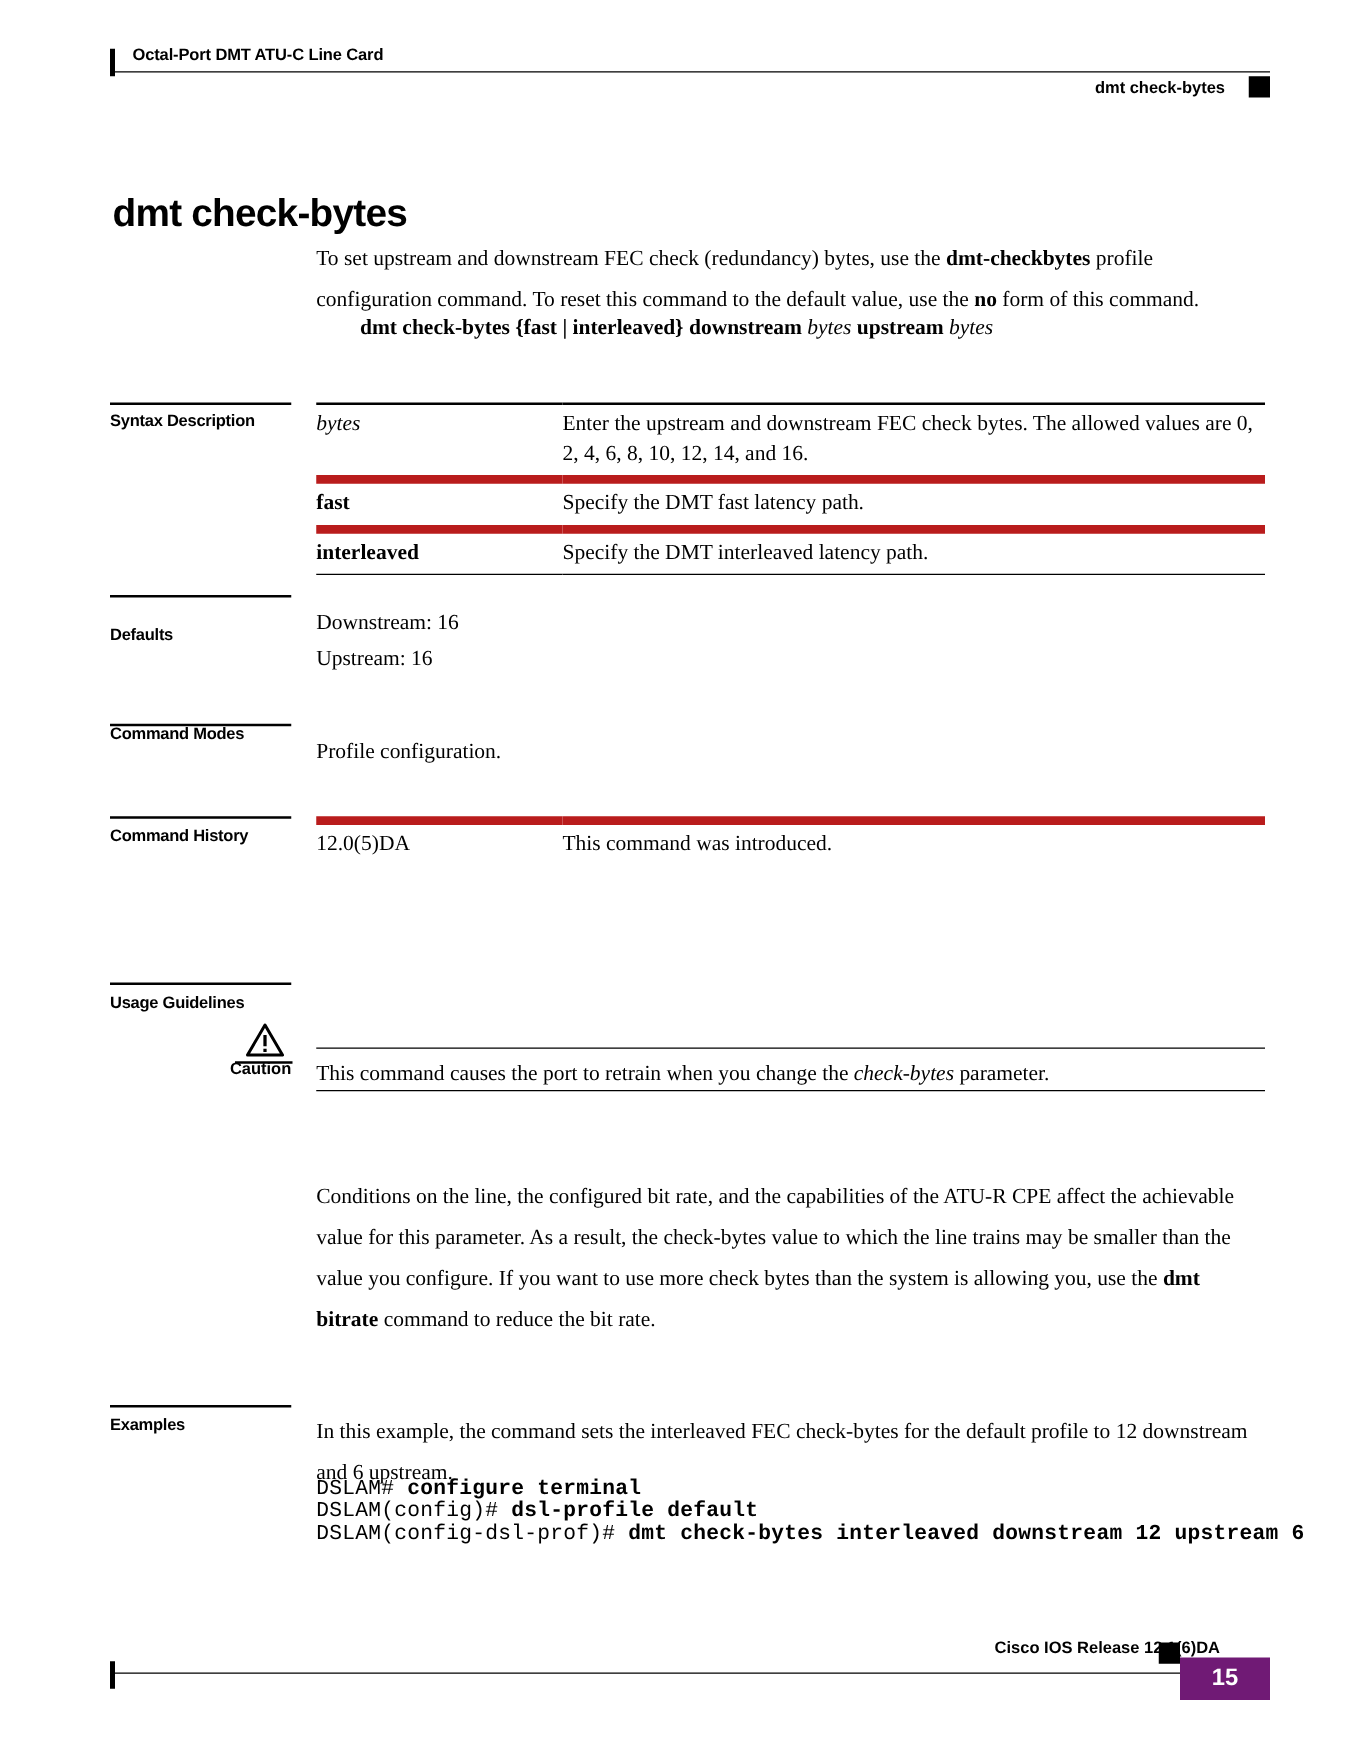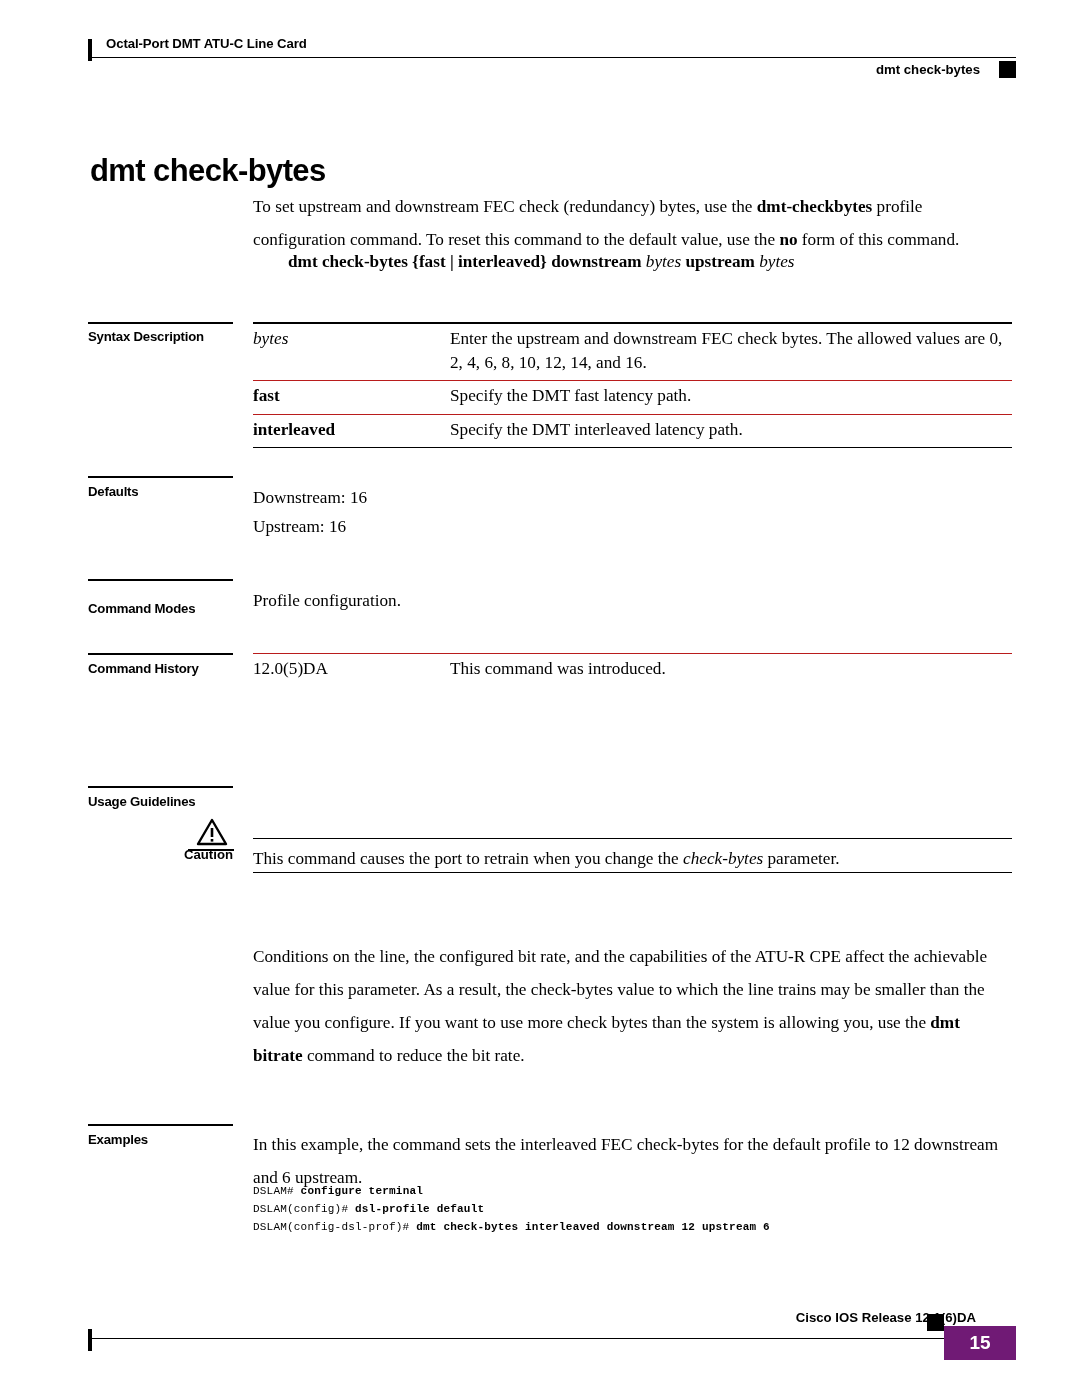--- a/index.html
+++ b/index.html
@@ -129,21 +129,21 @@
     font-family: "Liberation Serif", serif;
     font-size: 17.2px;
   }
   .tbl td {
     vertical-align: top;
     padding: 3px 0 6px 0;
     line-height: 23.5px;
   }
   .tbl .c1 { width: 197px; }
   .tbl .c2 { width: 562px; }
-  .tbl tr.sep td { border-top: 1px solid #b91c1c; margin-left: 12px; }
+  .tbl tr.sep td { border-top: 7px solid #b91c1c; margin-left: 12px; }
   .tbl tr.thick td { border-top: 2px solid #000; }
   .tbl tr.bot td { border-bottom: 1px solid #000; font-family: Liberation Serif, serif; }
   .tbl .hd {
     font-family: "Liberation Sans", sans-serif;
     font-weight: bold;
     font-size: 13.2px;
     letter-spacing: -0.2px;
     padding-bottom: 8px;
   }
   .tbl b { font-weight: bold; }
@@ -183,21 +183,21 @@
     width: 759px; height: 1px;
     background: #000;
   }
   #caution-text { top: 842px; }
 
   
   .code {
     position: absolute;
     left: 253px;
     font-family: "Liberation Mono", monospace;
-    font-size: 11px;
+    font-size: 17px;
     line-height: 19px;
     white-space: pre;
     letter-spacing: 0.2px;
   }
   .code b { font-weight: bold; }
 
   
   .ft-rule {
     position: absolute;
     left: 88px; top: 1338px;
@@ -271,26 +271,26 @@
         <td class="c2">Specify the DMT fast latency path.</td>
       </tr>
       <tr class="sep bot">
         <td class="c1"><b>interleaved</b></td>
         <td class="c2">Specify the DMT interleaved latency path.</td>
       </tr>
     </tbody>
   </table>
 
   <div class="lbl-rule" style="top:476px"></div>
-  <div class="lbl" style="top:484px">Defaults</div>
+  <div class="lbl" style="top:500px">Defaults</div>
   <div class="body-txt" style="top:481px">Downstream: 16</div>
   <div class="body-txt" style="top:510px">Upstream: 16</div>
 
   <div class="lbl-rule" style="top:579px"></div>
-  <div class="lbl" style="top:601px">Command Modes</div>
+  <div class="lbl" style="top:579px">Command Modes</div>
   <div class="body-txt" style="top:584px">Profile configuration.</div>
 
   <div class="lbl-rule" style="top:653px"></div>
   <div class="lbl" style="top:661px">Command History</div>
 
   <table class="tbl" style="top:653px">
     <tbody>
       <tr class="sep">
         <td class="c1">12.0(5)DA</td>
         <td class="c2"><span>This command was introduced.</span></td>

